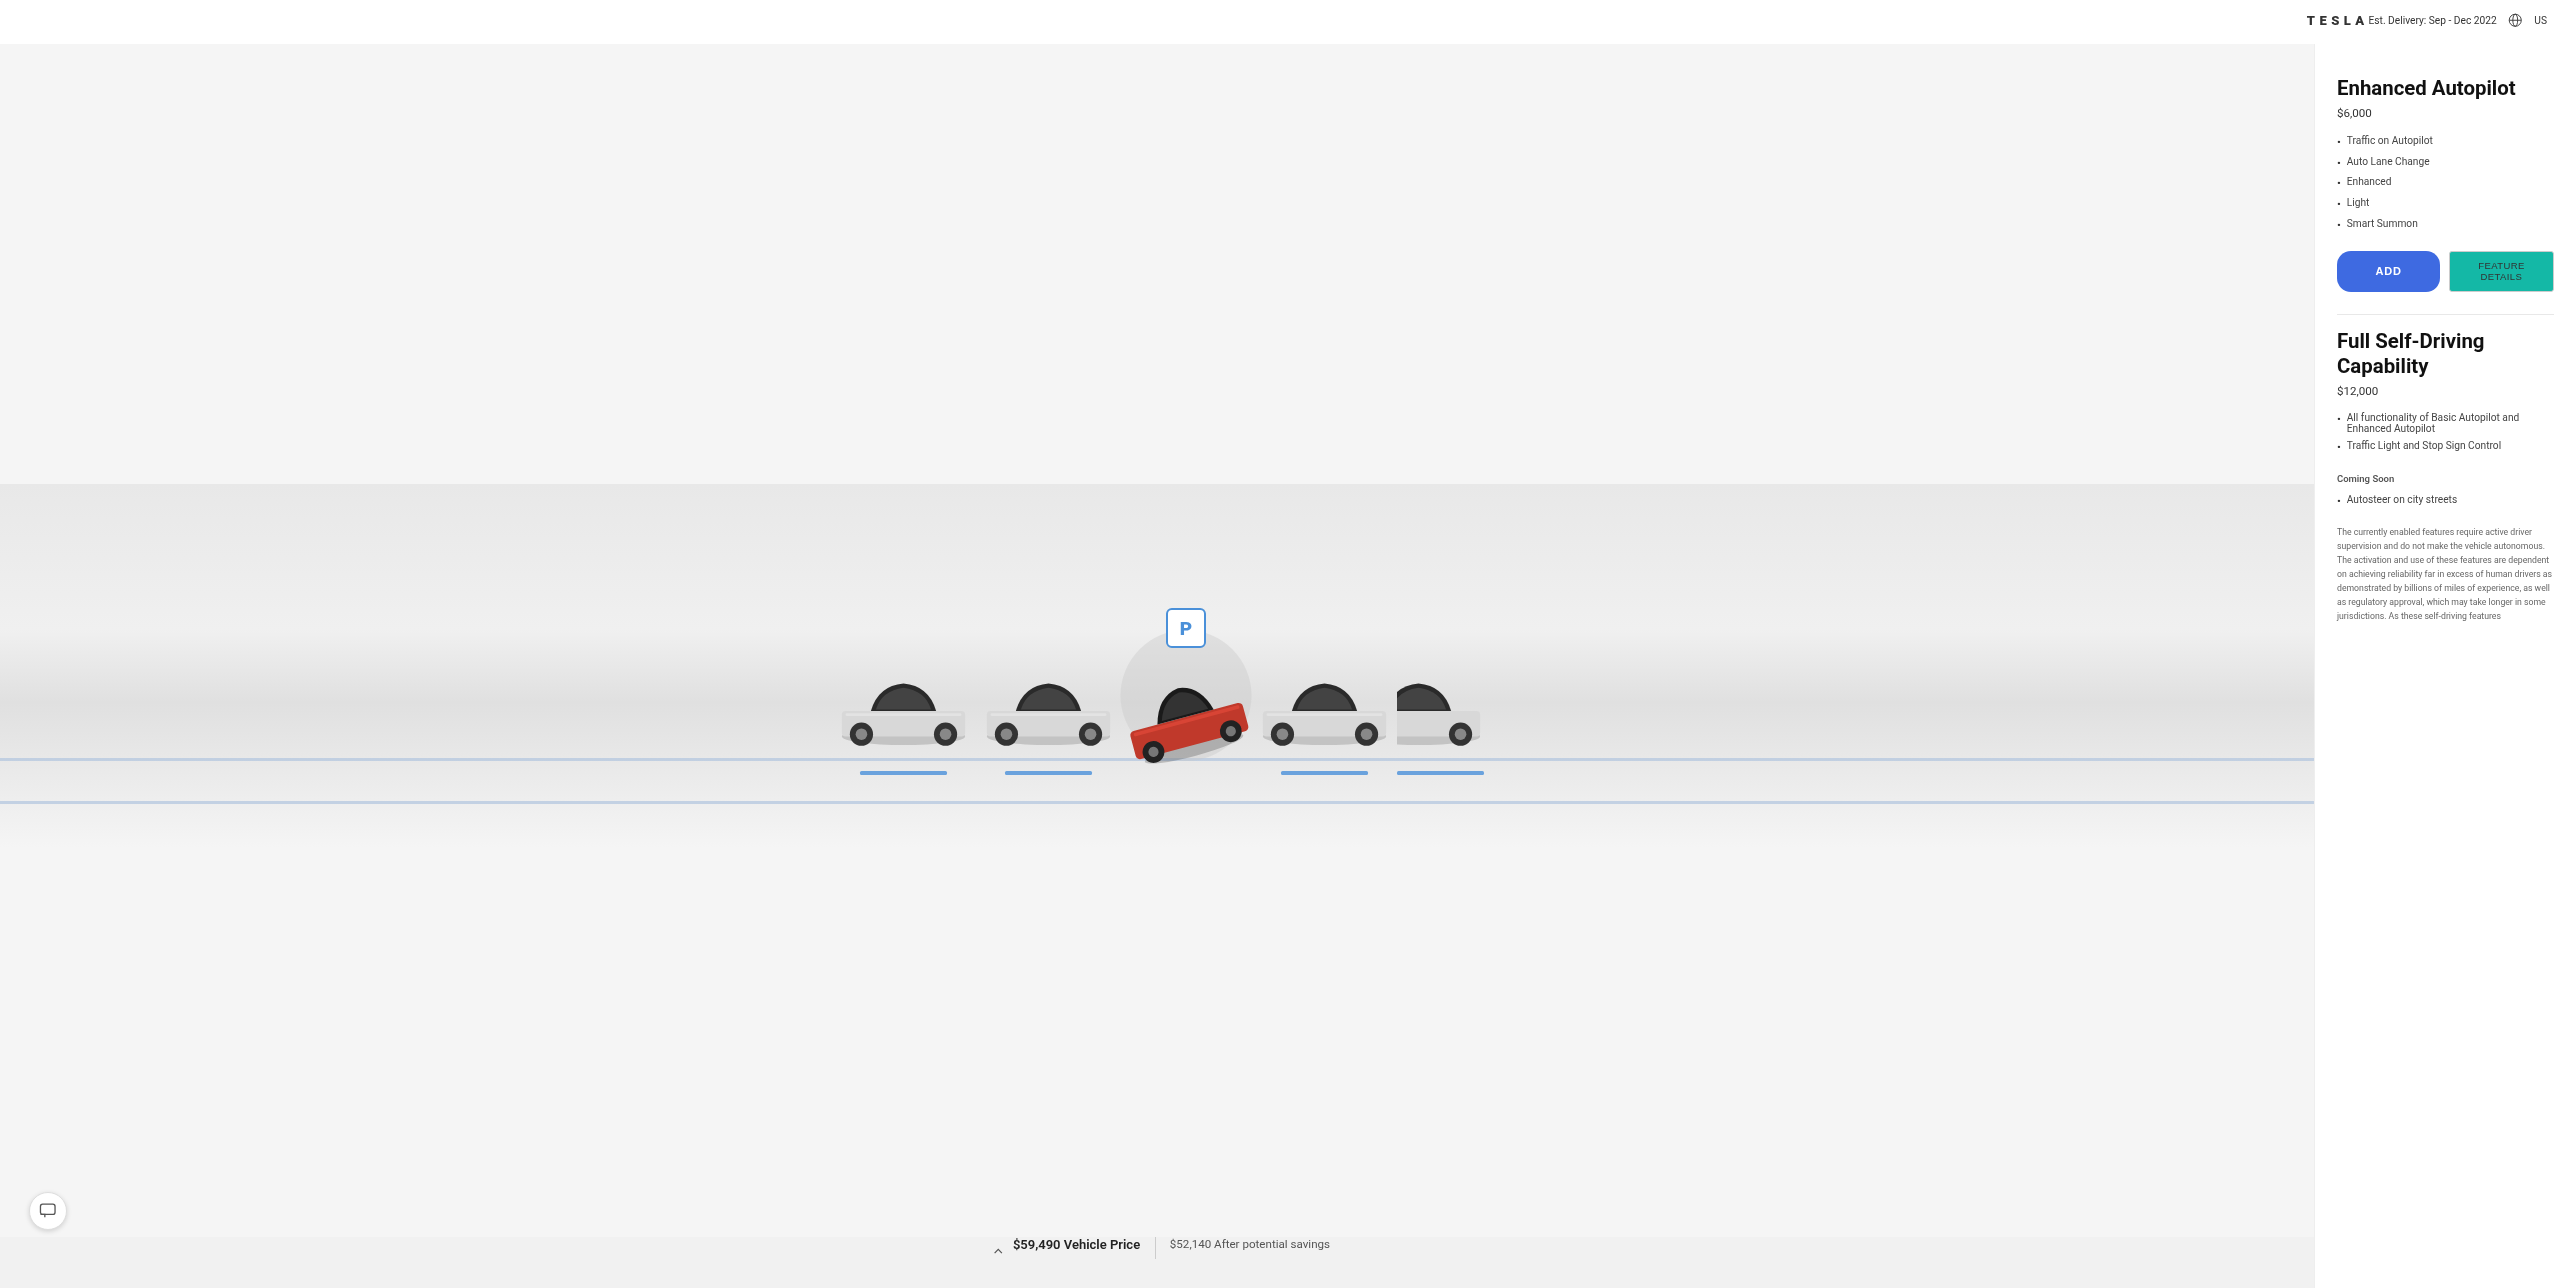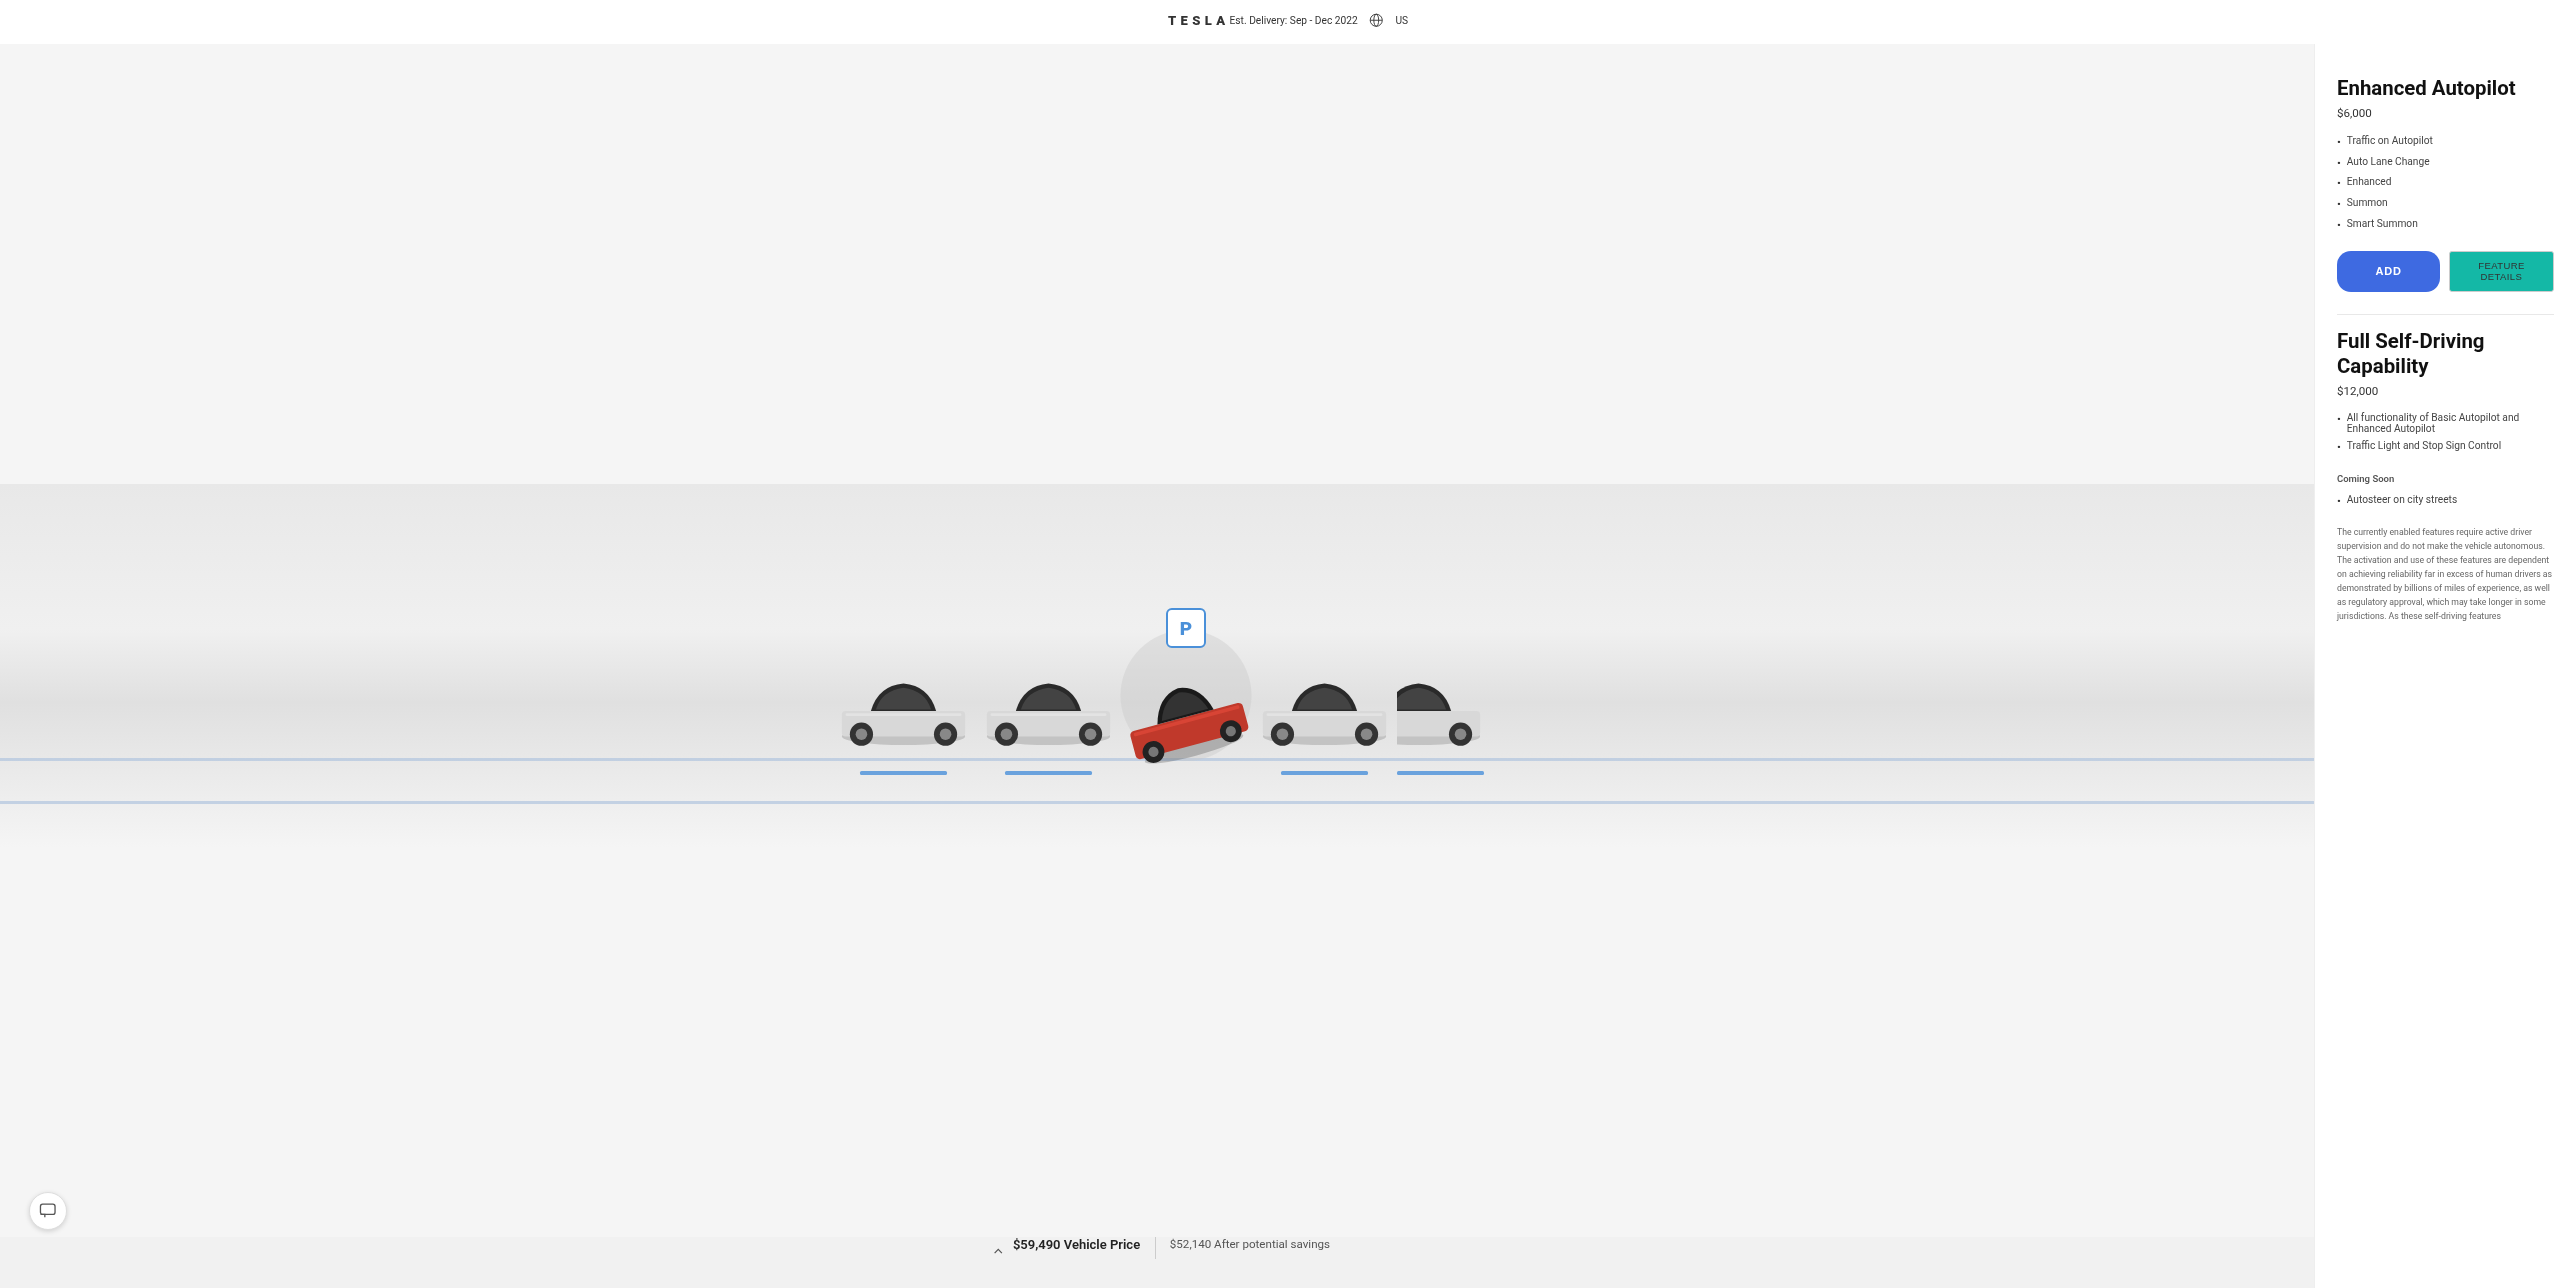--- a/index.html
+++ b/index.html
@@ -8,21 +8,21 @@
       background: #fff;
       color: #333;
       min-height: 100vh;
       overflow-x: hidden;
     }
 
     
     .header {
       display: flex;
       align-items: center;
-      justify-content: center;
+      justify-content: flex-end;
       padding: 13px 29px;
       position: fixed;
       top: 0;
       left: 0;
       right: 0;
       z-index: 100;
       background: #fff;
     }
     .header-right {
       display: flex;
@@ -398,21 +398,21 @@
 
   <div class="right-panel">
 
     <h2 class="package-title">Enhanced Autopilot</h2>
     <p class="package-price">$6,000</p>
 
     <ul class="feature-list">
       <li>Traffic on Autopilot</li>
       <li>Auto Lane Change</li>
       <li>Enhanced</li>
-      <li>Summon</li>
+      <li>Light</li>
       <li>Smart Summon</li>
     </ul>
 
     <div class="action-buttons">
       <button class="btn-add">ADD</button>
       <button class="btn-details">FEATURE DETAILS</button>
     </div>
 
     <div class="divider-line"></div>
 

